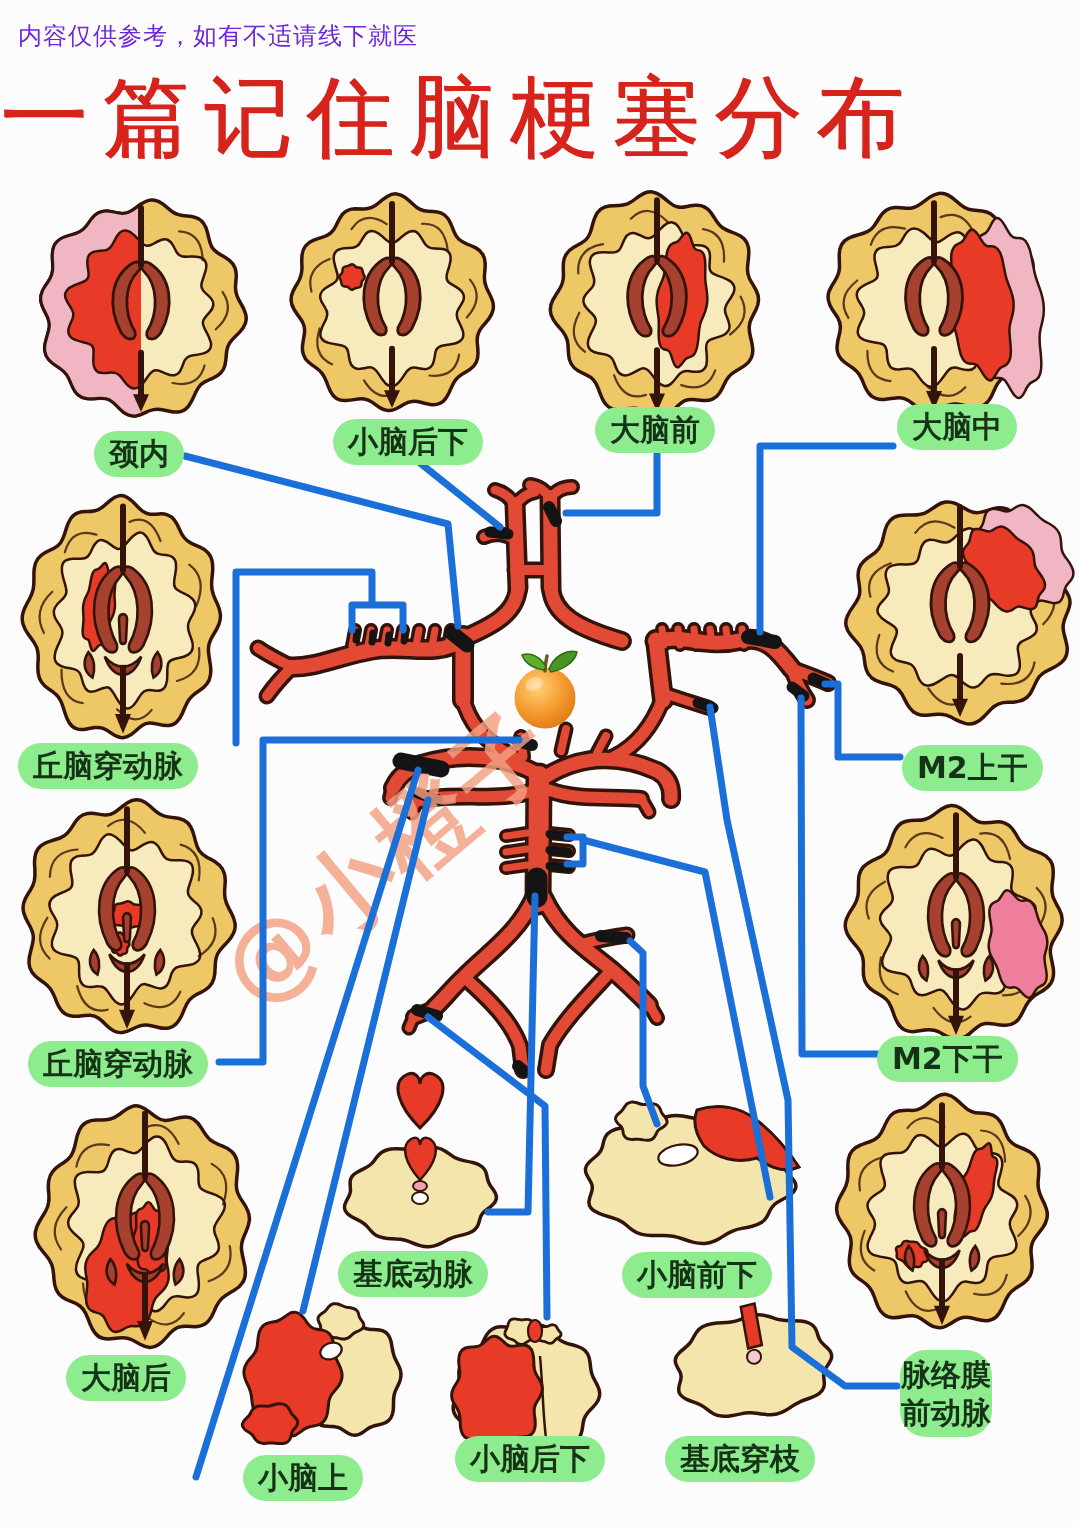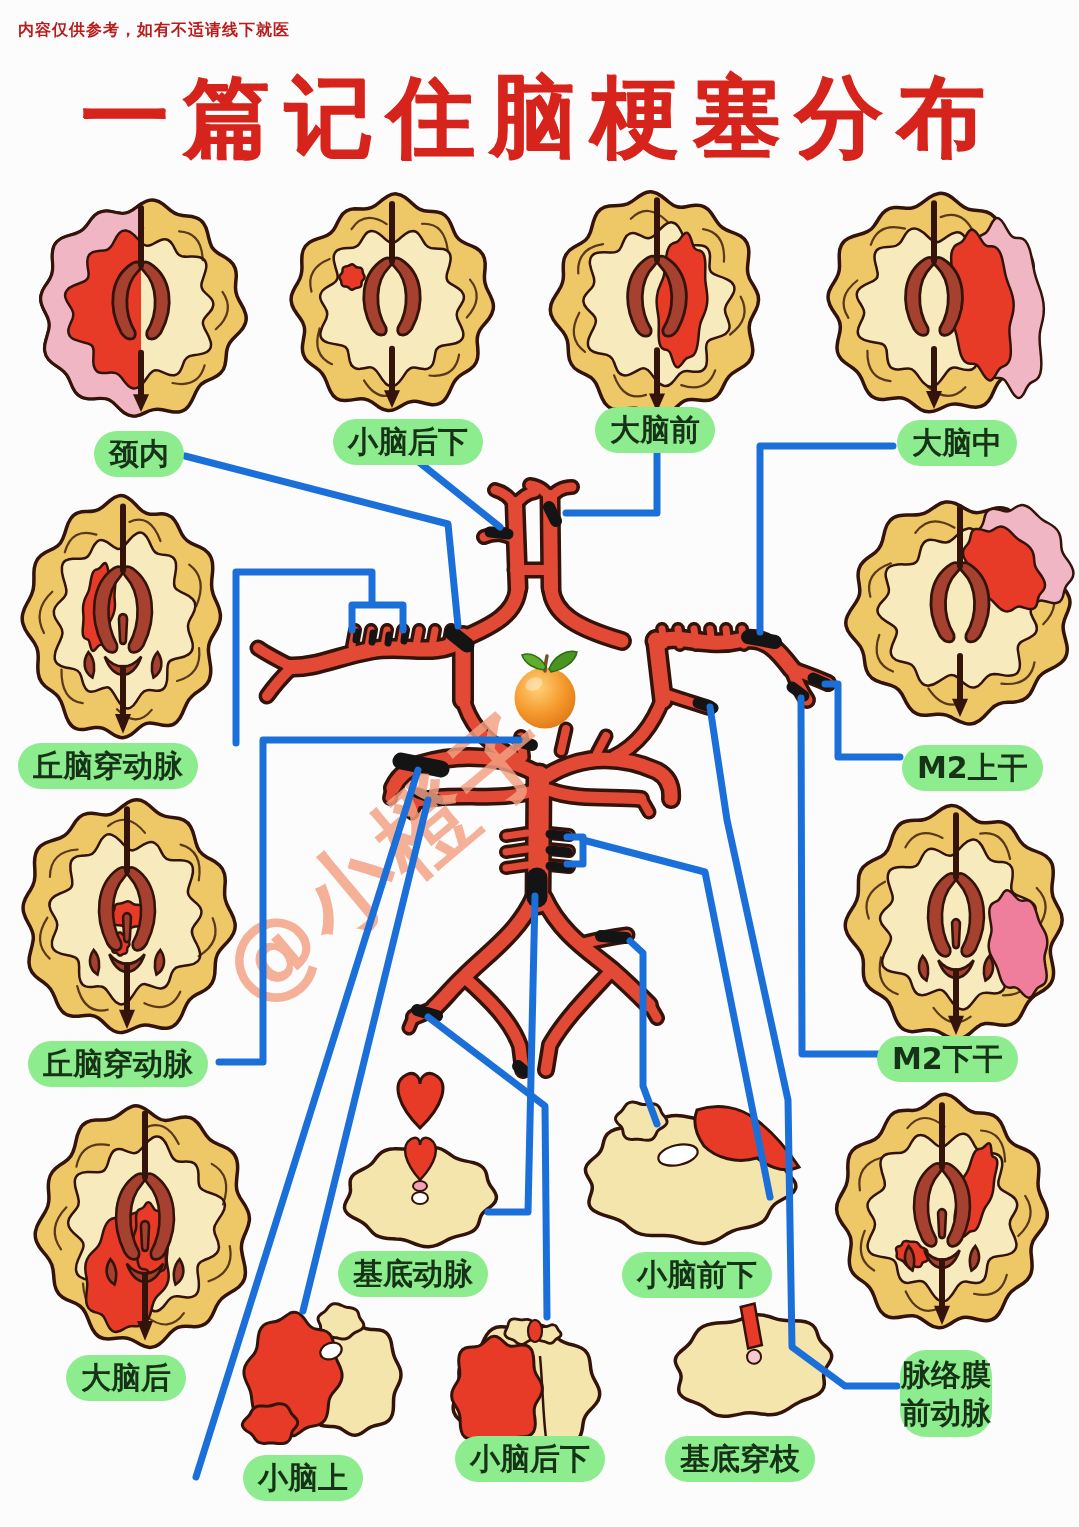--- a/index.html
+++ b/index.html
@@ -1,20 +1,20 @@
 <!DOCTYPE html>
 <html><head>
 <meta charset="utf-8">
 <style>
   html,body{margin:0;padding:0;background:#ffffff}
   .page{position:relative;width:1079px;height:1527px;background:#fcfcfc;overflow:hidden;
         font-family:"DejaVu Sans","Liberation Sans",sans-serif}
   svg.art{position:absolute;left:0;top:0}
-  .disclaimer{position:absolute;left:18px;top:20px;font-size:16px;font-weight:700;color:#b91c1c;letter-spacing:1px}
-  .title{position:absolute;left:0;top:58px;width:100%;text-align:center;font-size:88px;font-weight:700;
+  .disclaimer{position:absolute;left:18px;top:20px;font-size:24px;font-weight:400;color:#6d28d9;letter-spacing:1px}
+  .title{position:absolute;left:0;top:58px;width:100%;font-size:88px;font-weight:400;
          color:#d6231b;letter-spacing:14px;white-space:nowrap;
          text-shadow:1px 1px 0 #d6231b}
   .pill{position:absolute;background:#8dec8d;color:#173317;font-size:30px;font-weight:700;line-height:1.12;
         padding:6px 15px;border-radius:26px;white-space:nowrap}
   .pill.two{text-align:center;line-height:1.25;padding:6px 1px}
 </style>
 </head>
 <body>
 
 <div class="page">
@@ -449,21 +449,21 @@
         <polyline points="710,707 727,820 788,1100 792,1347 845,1386 897,1386" fill="none" stroke="#1b6fd9" stroke-width="7" stroke-linecap="round" stroke-linejoin="round"></polyline>
       </g>
   </svg>
 
   <div class="disclaimer">内容仅供参考，如有不适请线下就医</div>
   <div class="title">一篇记住脑梗塞分布</div>
 
   <div class="pill" style="left:94px;top:431px">颈内</div>
   <div class="pill" style="left:333px;top:419px">小脑后下</div>
   <div class="pill" style="left:595px;top:407px">大脑前</div>
-  <div class="pill" style="left:897px;top:420px">大脑中</div>
+  <div class="pill" style="left:897px;top:404px">大脑中</div>
   <div class="pill" style="left:18px;top:743px">丘脑穿动脉</div>
   <div class="pill" style="left:902px;top:745px">M2上干</div>
   <div class="pill" style="left:28px;top:1041px">丘脑穿动脉</div>
   <div class="pill" style="left:877px;top:1036px">M2下干</div>
   <div class="pill" style="left:66px;top:1355px">大脑后</div>
   <div class="pill" style="left:338px;top:1251px">基底动脉</div>
   <div class="pill" style="left:622px;top:1252px">小脑前下</div>
   <div class="pill" style="left:243px;top:1455px">小脑上</div>
   <div class="pill" style="left:455px;top:1436px">小脑后下</div>
   <div class="pill" style="left:665px;top:1436px">基底穿枝</div>

